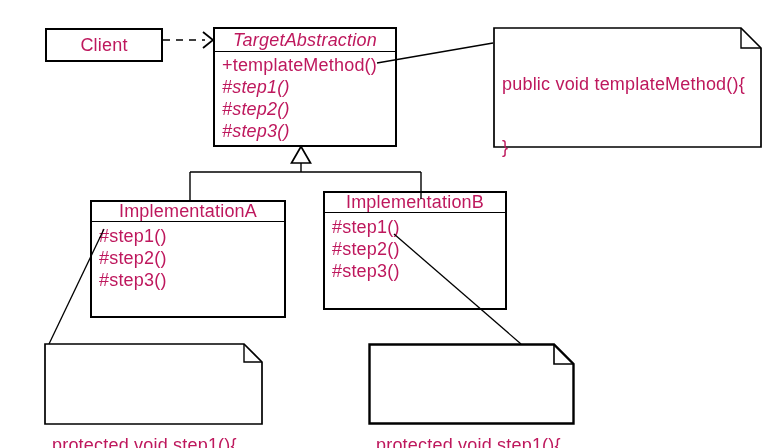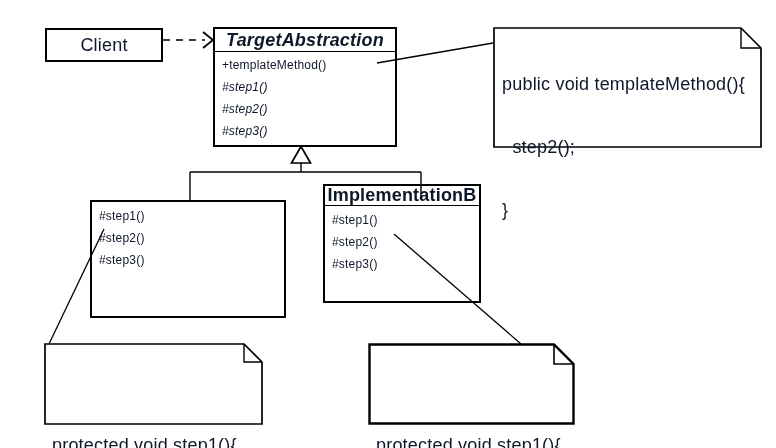--- a/index.html
+++ b/index.html
@@ -2,65 +2,64 @@
 <html><head>
 <meta charset="utf-8">
 <style>
   html, body { margin: 0; padding: 0; background: #ffffff; }
   .canvas {
     position: relative;
     width: 776px;
     height: 448px;
     background: #ffffff;
     font-family: "Liberation Sans", sans-serif;
-    color: #0f172a;
+    color: #be185d;
     letter-spacing: 0.2px;
     overflow: hidden;
   }
   
   .uml-class {
     position: absolute;
     background: #ffffff;
     border: 2px solid #000000;
     box-sizing: border-box;
     z-index: 1;
   }
   .uml-class .title {
     border-bottom: 1px solid #000000;
     text-align: center;
     font-size: 18px;
     display: flex;
     align-items: center;
     justify-content: center;
     box-sizing: border-box;
-    font-weight: bold;
   }
   .uml-class .members {
     padding: 2px 4px 0 7px;
-    font-size: 12px;
+    font-size: 18px;
   }
   .uml-class .member { line-height: 22px; white-space: pre; }
   .italic { font-style: italic; }
 
   #client-box {
     position: absolute;
     left: 45px; top: 28px; width: 118px; height: 34px;
     background: #ffffff;
     border: 2px solid #000000;
     box-sizing: border-box;
     display: flex; align-items: center; justify-content: center;
     font-size: 18px;
     z-index: 1;
   }
 
   #target-box { left: 213px; top: 27px; width: 184px; height: 120px; }
   #target-box .title { height: 23px; }
 
   #impl-a-box { left: 90px;  top: 200px; width: 196px; height: 118px; }
-  #impl-b-box { left: 323px; top: 184px; width: 158px; height: 119px; }
+  #impl-b-box { left: 323px; top: 191px; width: 184px; height: 119px; }
   #impl-a-box .title, #impl-b-box .title { height: 20px; }
   #impl-a-box .members, #impl-b-box .members { padding-top: 3px; }
 
   
   .uml-note { position: absolute; z-index: 1; }
   .uml-note svg.note-shape { position: absolute; left: 0; top: 0; }
   .uml-note .note-text {
     position: relative;
     z-index: 2;
     font-size: 18px;
@@ -103,26 +102,26 @@
     </div>
   </div>
 
   <div id="note-template" class="uml-note">
     <svg class="note-shape" width="269" height="121" viewBox="0 0 269 121">
       <polygon points="1,1 248,1 268,21 268,120 1,120" fill="#ffffff" stroke="#000000" stroke-width="1.7"></polygon>
       <path d="M248,1 L248,21 L268,21" fill="none" stroke="#000000" stroke-width="1.4"></path>
     </svg>
     <div class="note-text">
       <div class="note-line">public void templateMethod(){</div>
-      <div class="note-line">  step2();</div>
       <div class="note-line">}</div>
     </div>
   </div>
 
   <div id="impl-a-box" class="uml-class">
+    <div class="title">ImplementationA</div>
     <div class="members">
       <div class="member">#step1()</div>
       <div class="member">#step2()</div>
       <div class="member">#step3()</div>
     </div>
   </div>
 
   <div id="impl-b-box" class="uml-class">
     <div class="title">ImplementationB</div>
     <div class="members">

